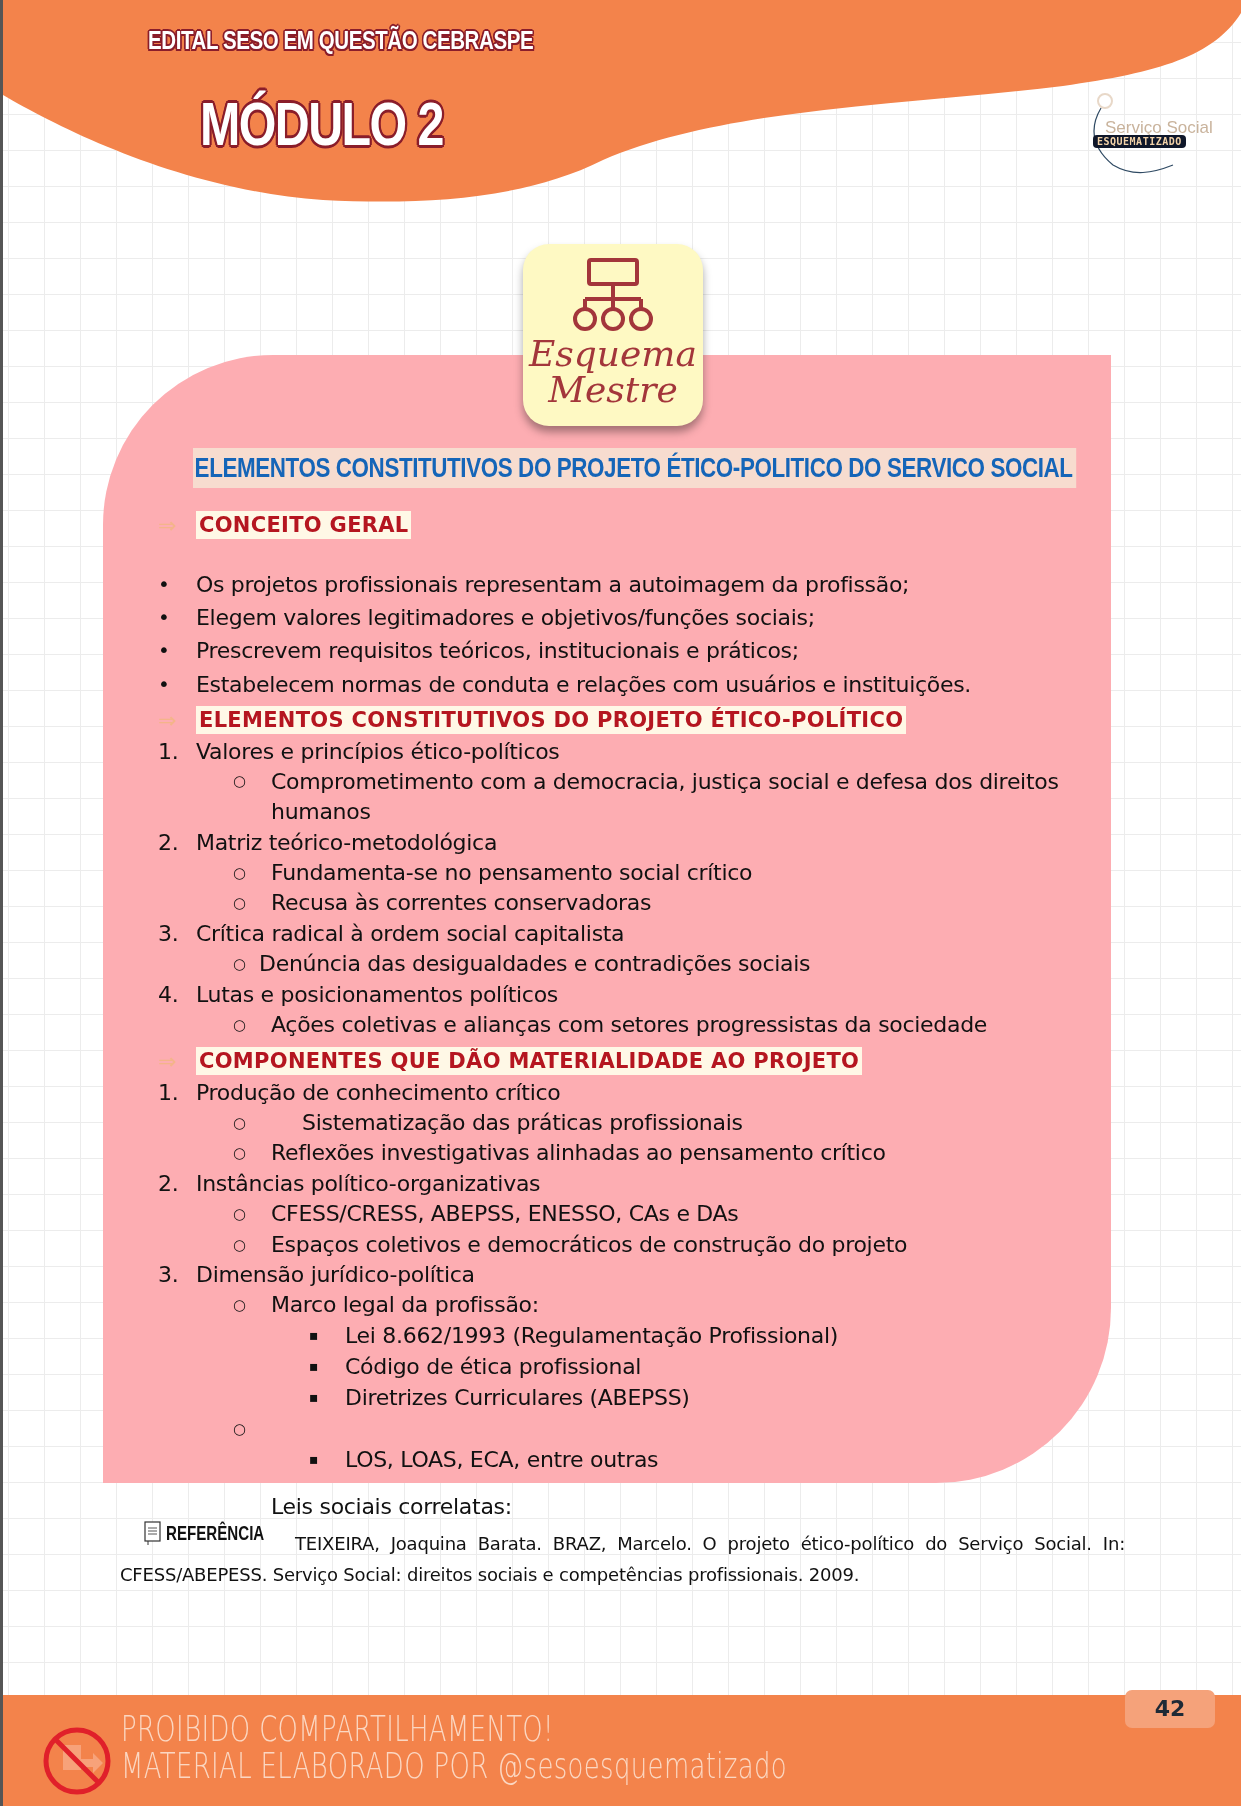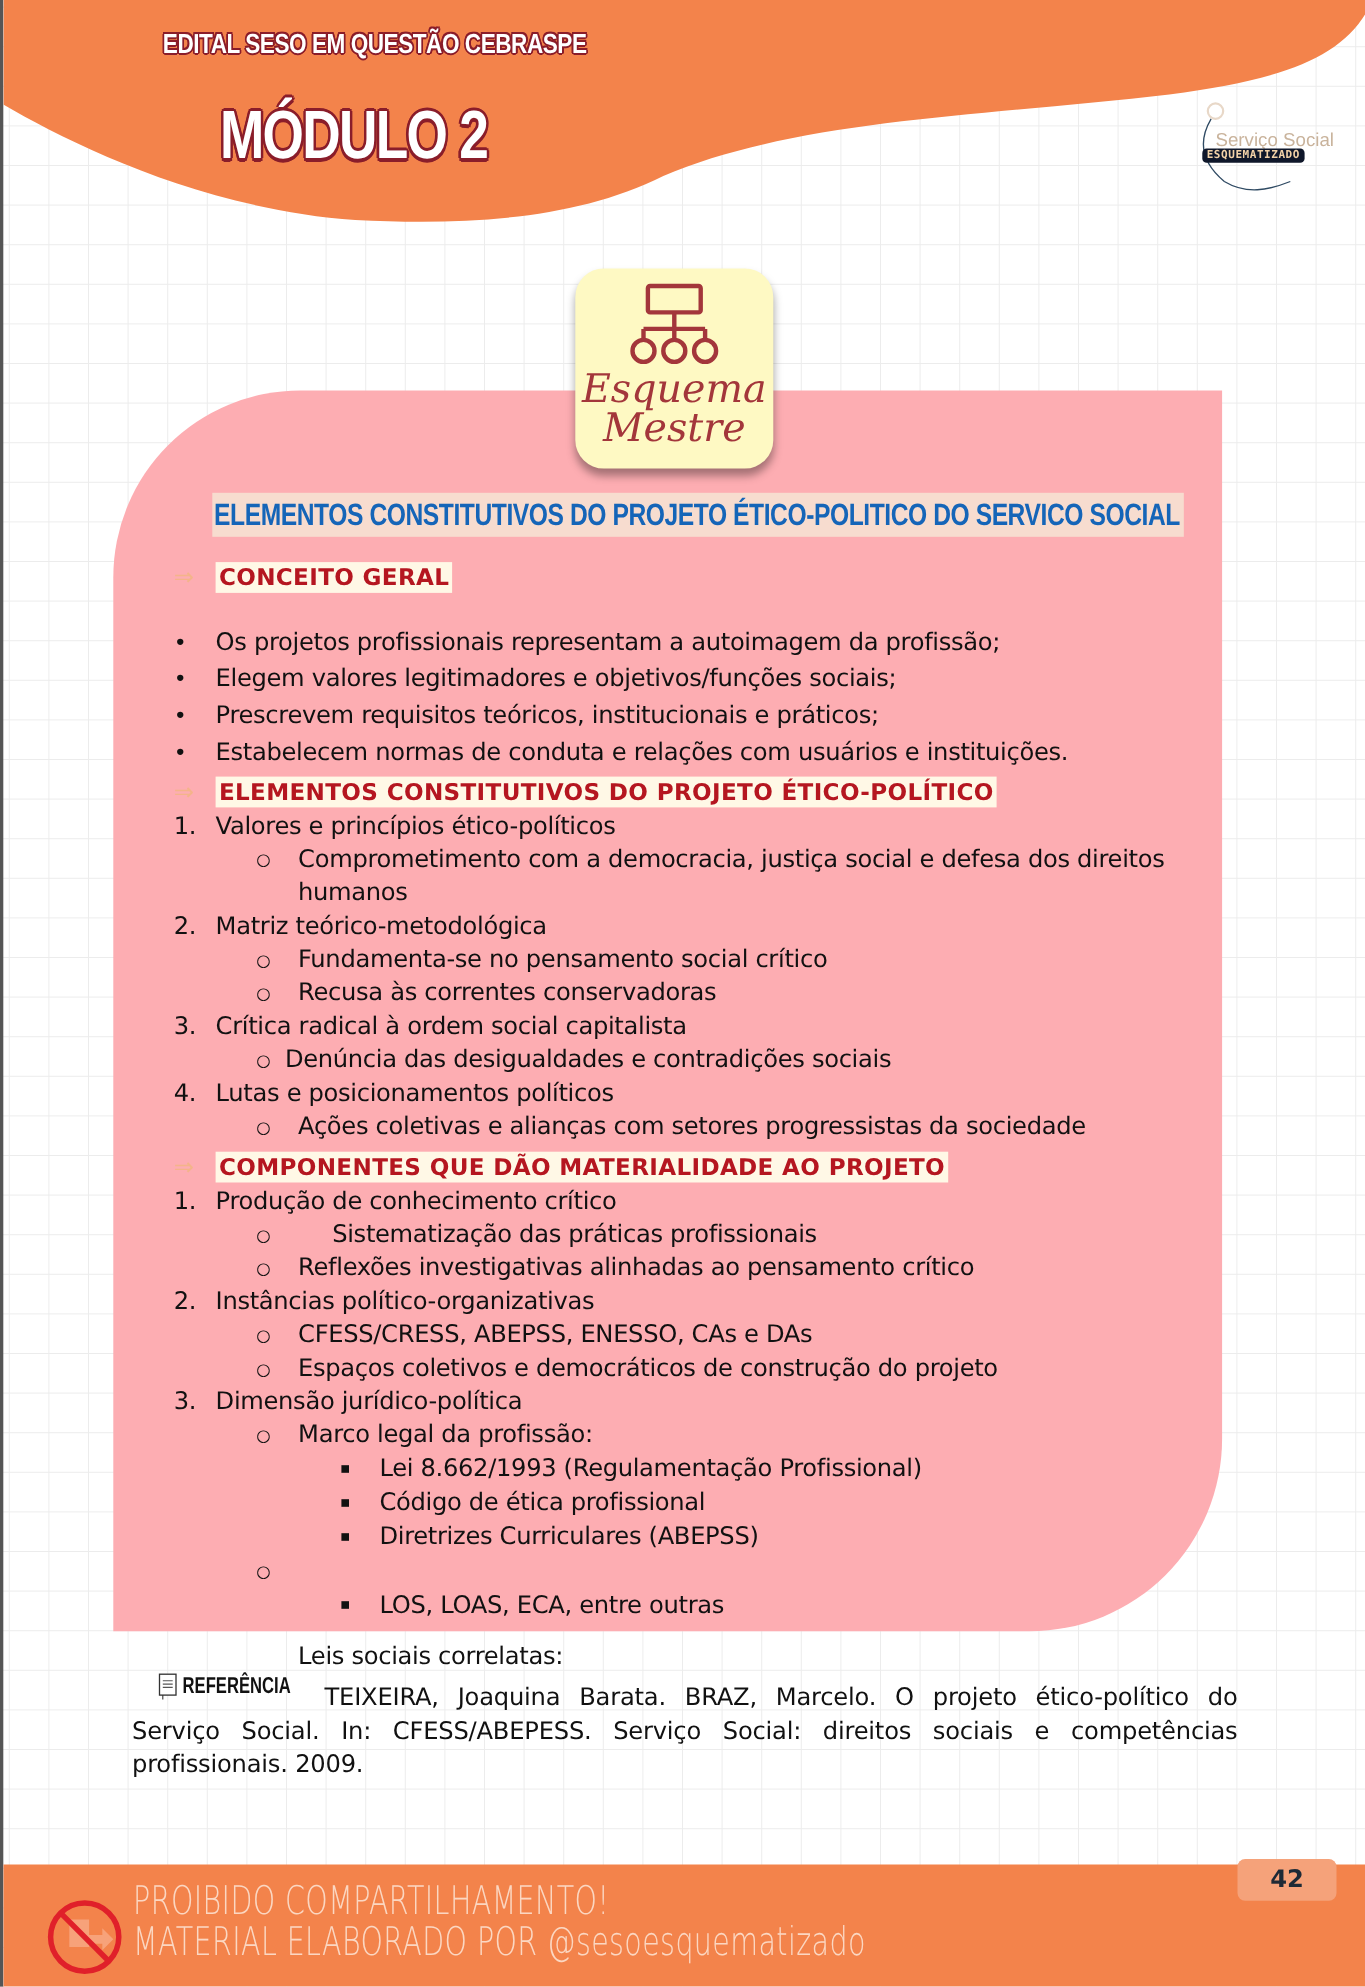--- a/index.html
+++ b/index.html
@@ -95,21 +95,21 @@
 
     .ref-label {
       position: absolute; left: 140px; top: 1520px; display: flex; align-items: center; gap: 3px; text-align: right;
     }
     .ref-label .ref-text {
       font-family: "Liberation Sans", sans-serif; font-weight: 700; font-size: 21px; color: #111;
       transform: scaleX(0.72); transform-origin: left center; white-space: nowrap;
     }
     .ref-body {
       position: absolute; left: 117px; top: 1529px; width: 1005px;
-      font-size: 22px; line-height: 30.5px; color: #111;
+      font-size: 18px; line-height: 30.5px; color: #111;
       text-align: justify; text-indent: 175px; letter-spacing: -0.2px;
     }
 
     .footer {
       position: absolute; left: 0; top: 1695px; width: 1241px; height: 111px; background: #f3834b;
     }
     .footer-text {
       position: absolute; left: 118px; color: #fbd7c2;
       font-family: "DejaVu Sans", sans-serif; font-weight: 300; font-size: 36px;
       transform: scaleX(0.72); transform-origin: left center; white-space: nowrap; letter-spacing: 0.5px;

